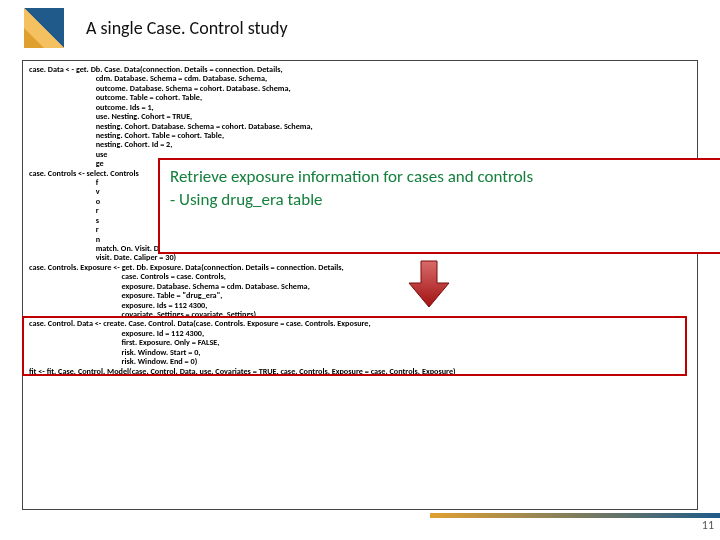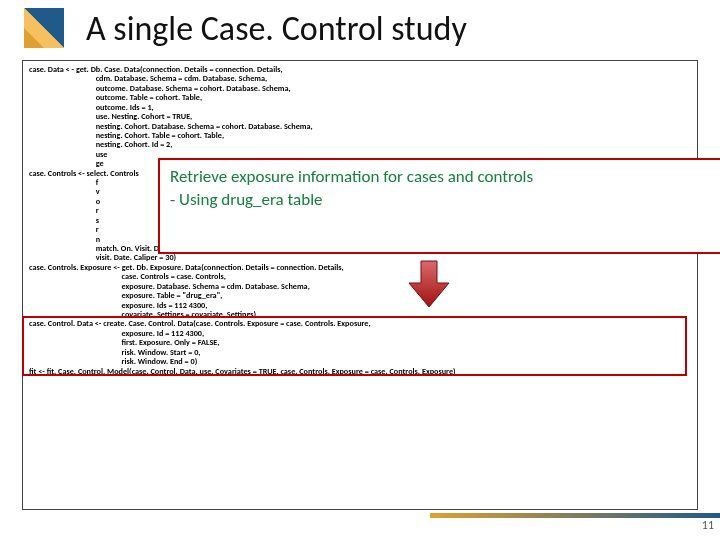--- a/index.html
+++ b/index.html
@@ -16,21 +16,21 @@
     align-items: center;
     padding: 6px 0 2px 22px;
   }
   .logo {
     width: 44px;
     height: 44px;
     margin-right: 20px;
   }
   .logo svg { width: 100%; height: 100%; }
   .title {
-    font-size: 34px;
+    font-size: 18px;
     color: #111;
     font-weight: 400;
   }
   .content {
     position: relative;
     margin: 8px 22px 0 22px;
     border: 1px solid #444;
     padding: 4px 6px;
     font-family: Calibri, Arial, sans-serif;
     font-size: 8.2px;

